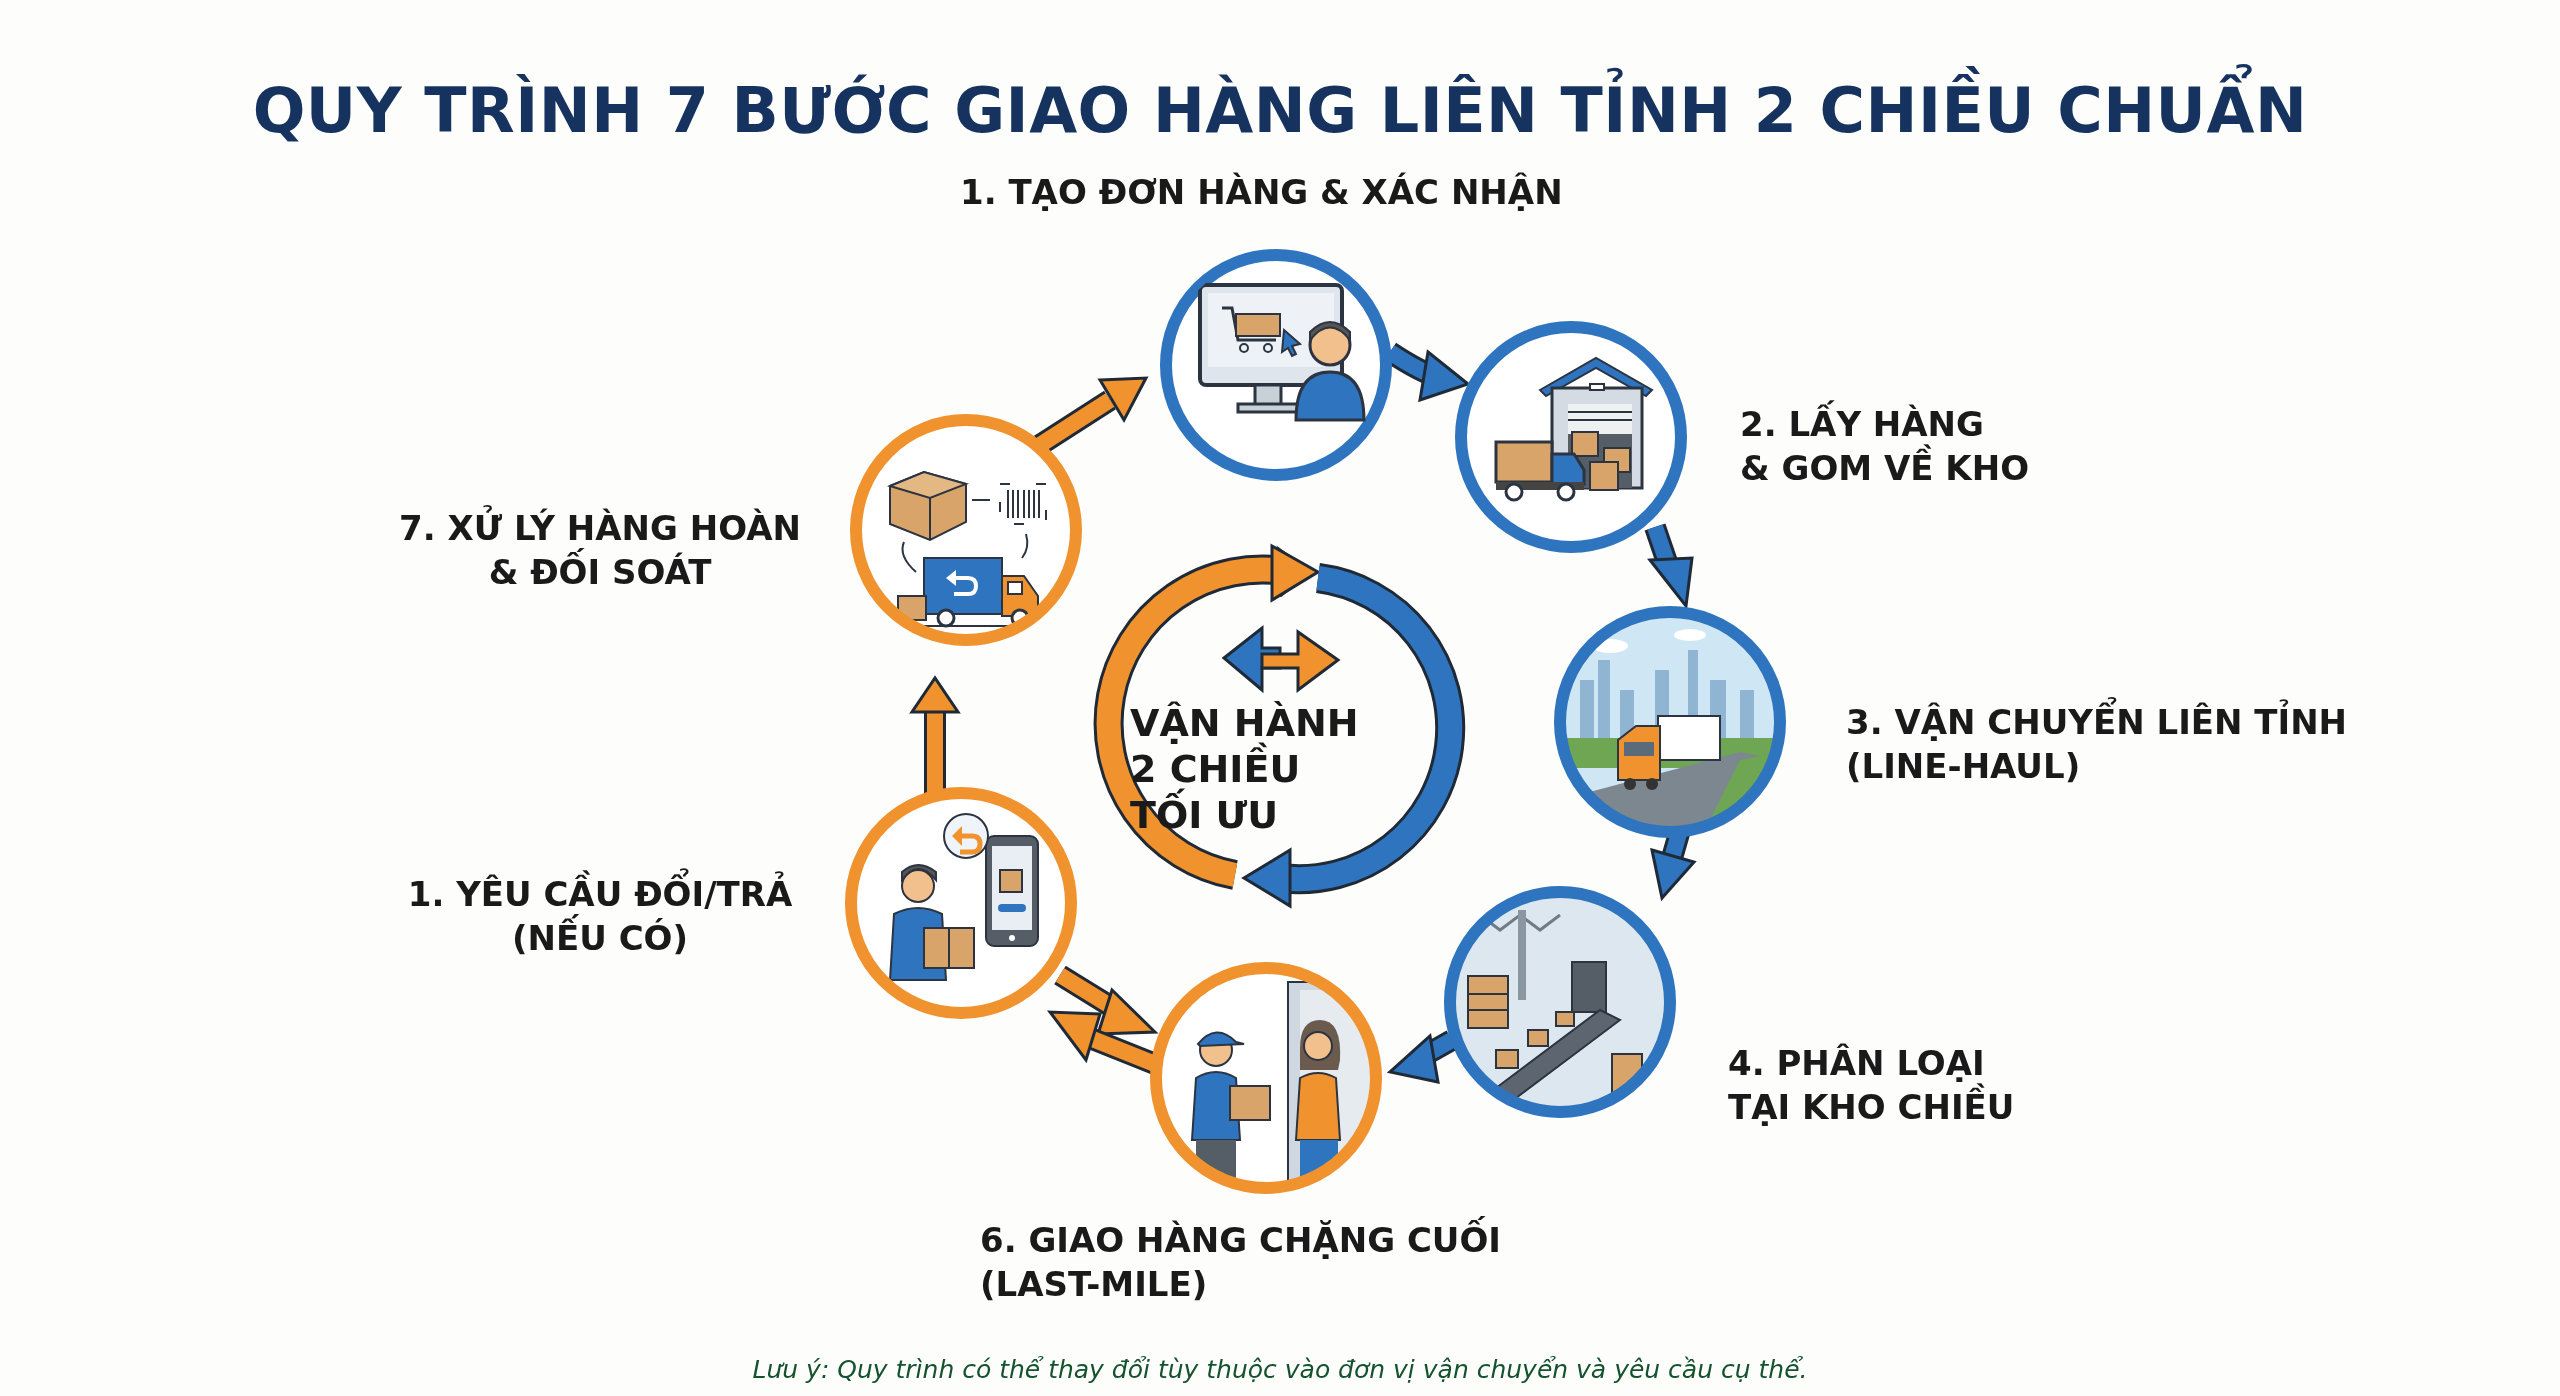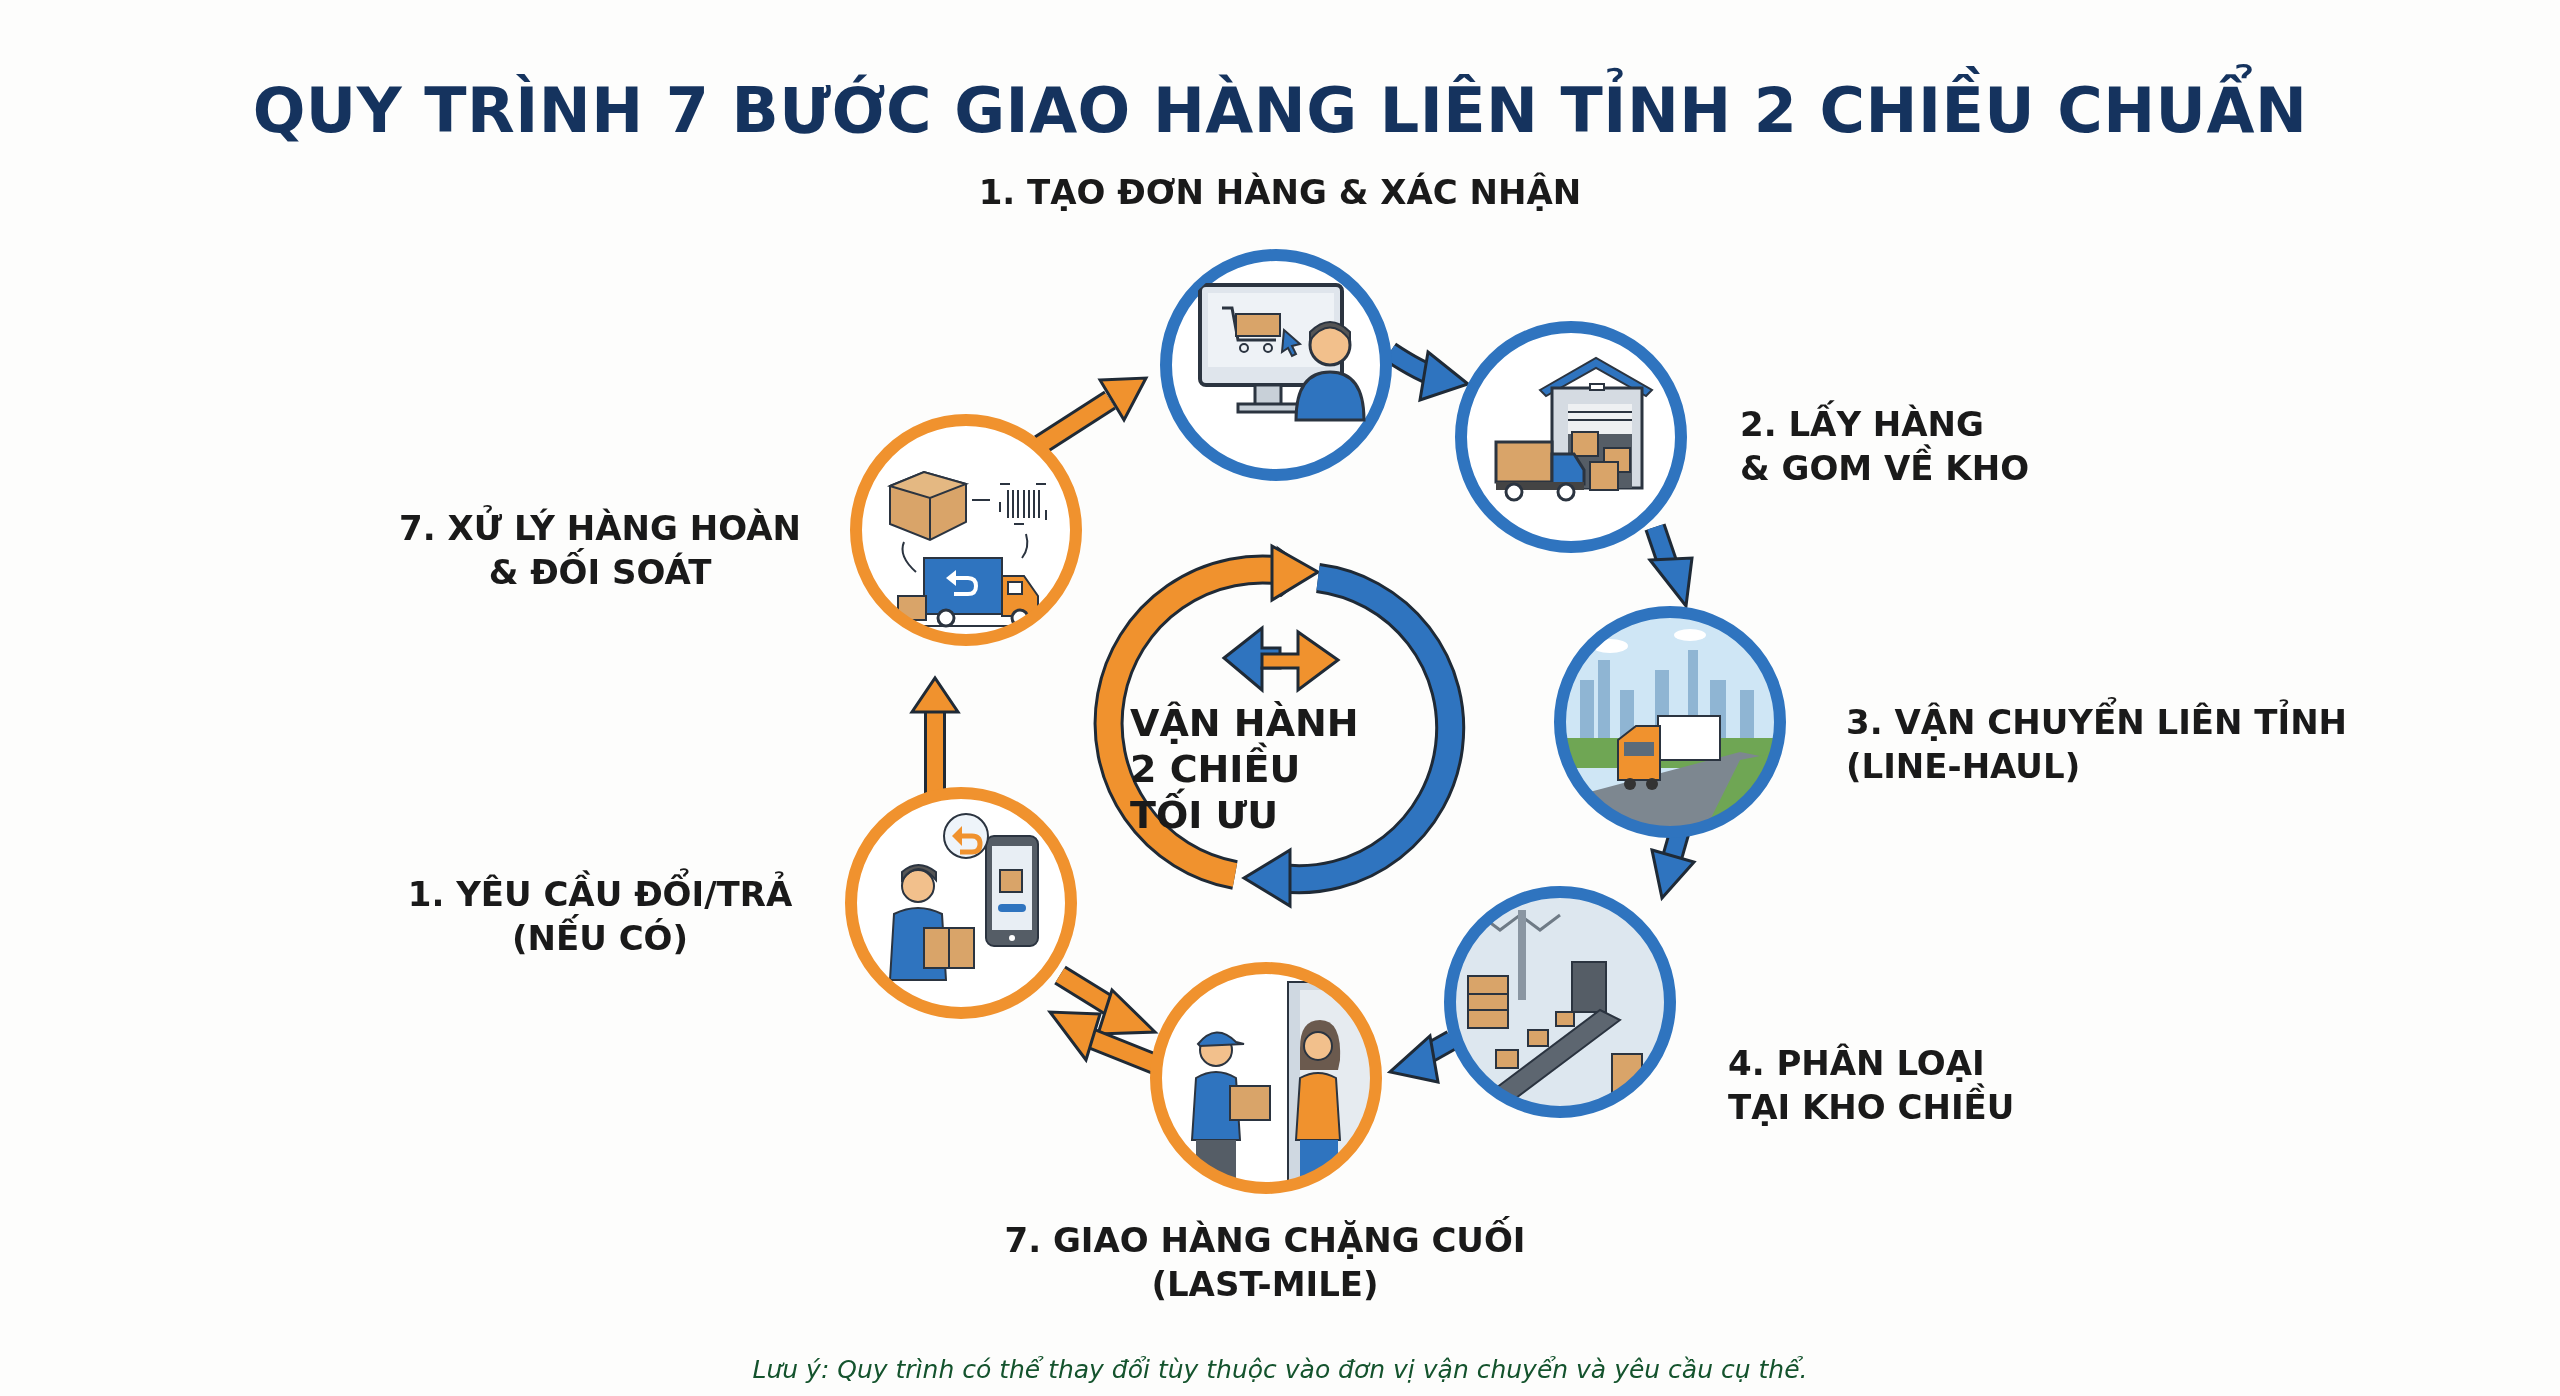--- a/index.html
+++ b/index.html
@@ -18,21 +18,21 @@
       color: #15335e; letter-spacing: 0.5px;
       font-family: "DejaVu Sans", sans-serif;
       margin-top: 32px;
     }
     .label {
       position: absolute; font-weight: 700; font-size: 34px; color: #1a1a1a;
       line-height: 44px; font-family: "DejaVu Sans", sans-serif;
     }
     .label .line { display: block; white-space: nowrap; }
     .label.right { text-align: center; }
-    .label.center { text-align: center; }
+    .label.center { }
     .center-text {
       position: absolute; left: 1130px; top: 700px; width: 300px;
       font-weight: 700; font-size: 38px; line-height: 46px;
       color: #1a1a1a; font-family: "DejaVu Sans", sans-serif;
     }
     .center-text .line { display: block; }
     .note {
       position: absolute; left: 0; top: 1355px; width: 2560px; text-align: center;
       font-style: italic; font-size: 25px; color: #14532d;
       font-family: "DejaVu Sans", sans-serif;
@@ -295,21 +295,21 @@
   </div>
   <div class="label" style="left:1846px; top:700px; width:500px;">
     <span class="line">3. VẬN CHUYỂN LIÊN TỈNH</span>
     <span class="line">(LINE-HAUL)</span>
   </div>
   <div class="label" style="left:1728px; top:1041px; width:400px;">
     <span class="line">4. PHÂN LOẠI</span>
     <span class="line">TẠI KHO CHIỀU</span>
   </div>
   <div class="label center" style="left:980px; top:1218px; width:570px;">
-    <span class="line">7. GIAO HÀNG CHẶNG CUỐI</span>
+    <span class="line">6. GIAO HÀNG CHẶNG CUỐI</span>
     <span class="line">(LAST-MILE)</span>
   </div>
   <div class="label right" style="left:380px; top:872px; width:440px;">
     <span class="line">1. YÊU CẦU ĐỔI/TRẢ</span>
     <span class="line">(NẾU CÓ)</span>
   </div>
   <div class="label right" style="left:380px; top:506px; width:440px;">
     <span class="line">7. XỬ LÝ HÀNG HOÀN</span>
     <span class="line">&amp; ĐỐI SOÁT</span>
   </div>

